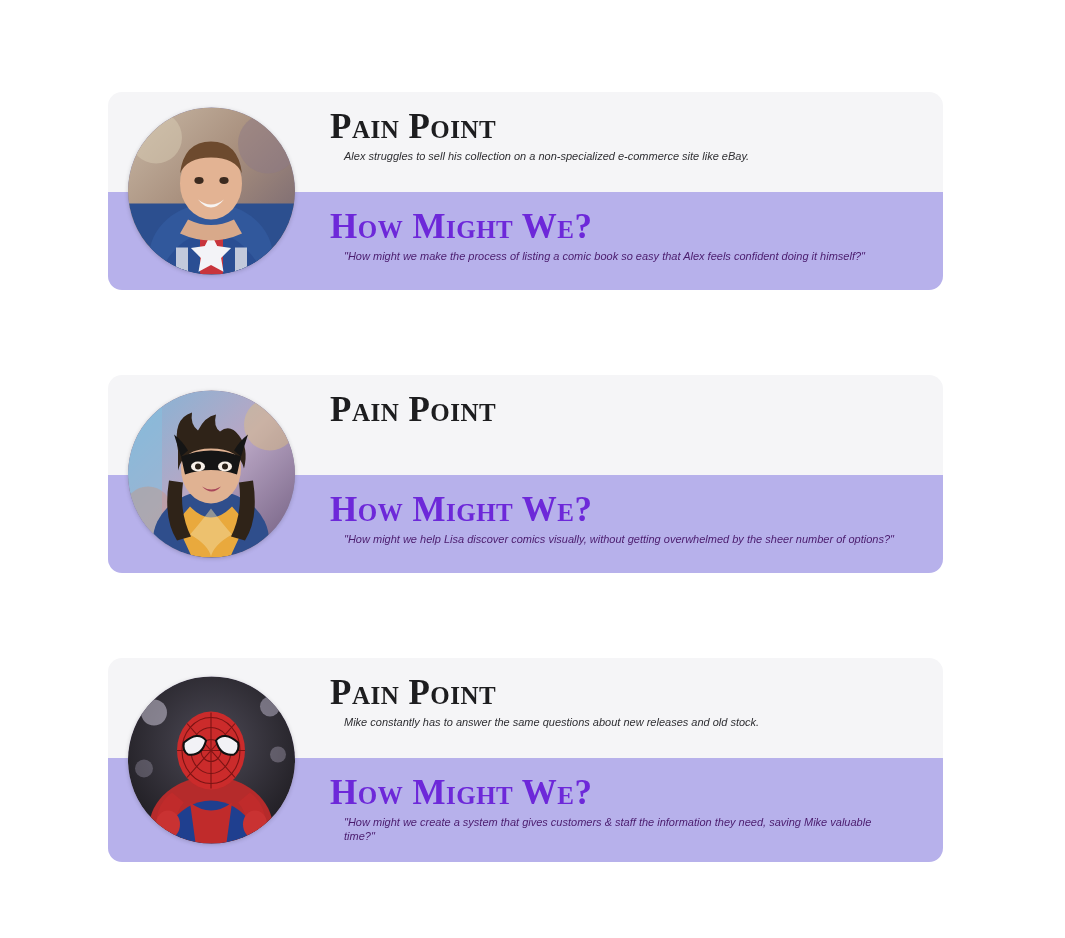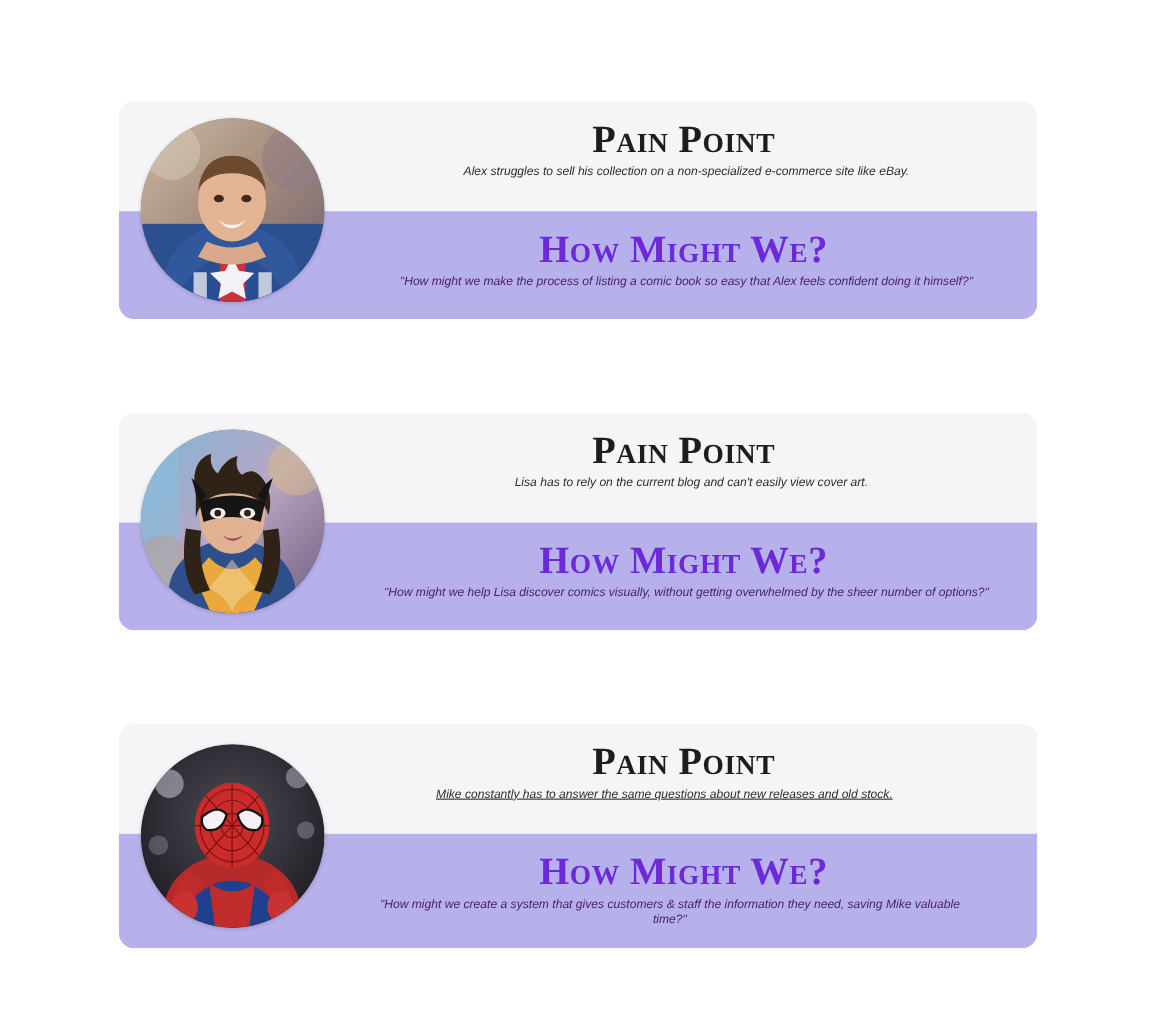--- a/index.html
+++ b/index.html
@@ -30,21 +30,20 @@
     display: flex;
     flex-direction: column;
     gap: 85px;
   }
 
   .card {
     position: relative;
     width: 835px;
     border-radius: 14px;
     overflow: visible;
-    text-align: center;
   }
 
   .card-inner {
     border-radius: 14px;
     overflow: hidden;
     width: 835px;
   }
 
   .section {
     padding: 16px 30px 18px 222px;
@@ -170,21 +169,20 @@
             <path d="M60 112 q23 11 46 0 l8 14 q-31 14 -62 0z" fill="#d8a98a"></path>
           </g>
         </svg>
       </div>
     </div>
 
     <div class="card">
       <div class="card-inner">
         <div class="section section-pain">
           <h2 class="heading heading-pain">Pain Point</h2>
-          <p class="body-text body-pain" style="max-width:620px;">Lisa has to rely on the current blog and can't easily view cover art.</p>
         </div>
         <div class="section section-hmw">
           <h2 class="heading heading-hmw">How Might We?</h2>
           <p class="body-text body-hmw">"How might we help Lisa discover comics visually, without getting overwhelmed by the sheer number of options?"</p>
         </div>
       </div>
       <div class="avatar">
         <svg viewBox="0 0 167 167" xmlns="http://www.w3.org/2000/svg" aria-hidden="true">
           <defs>
             <clipPath id="c2">
@@ -218,21 +216,21 @@
             <path d="M74 96 q9 6 19 0 q-9 10 -19 0z" fill="#a8475a"></path>
           </g>
         </svg>
       </div>
     </div>
 
     <div class="card">
       <div class="card-inner">
         <div class="section section-pain">
           <h2 class="heading heading-pain">Pain Point</h2>
-          <p class="body-text body-pain" style="max-width:520px;text-decoration:underline;">Mike constantly has to answer the same questions about new releases and old stock.</p>
+          <p class="body-text body-pain" style="max-width:520px;">Mike constantly has to answer the same questions about new releases and old stock.</p>
         </div>
         <div class="section section-hmw">
           <h2 class="heading heading-hmw">How Might We?</h2>
           <p class="body-text body-hmw" style="max-width:530px;">"How might we create a system that gives customers &amp; staff the information they need, saving Mike valuable time?"</p>
         </div>
       </div>
       <div class="avatar">
         <svg viewBox="0 0 167 167" xmlns="http://www.w3.org/2000/svg" aria-hidden="true">
           <defs>
             <clipPath id="c3">

